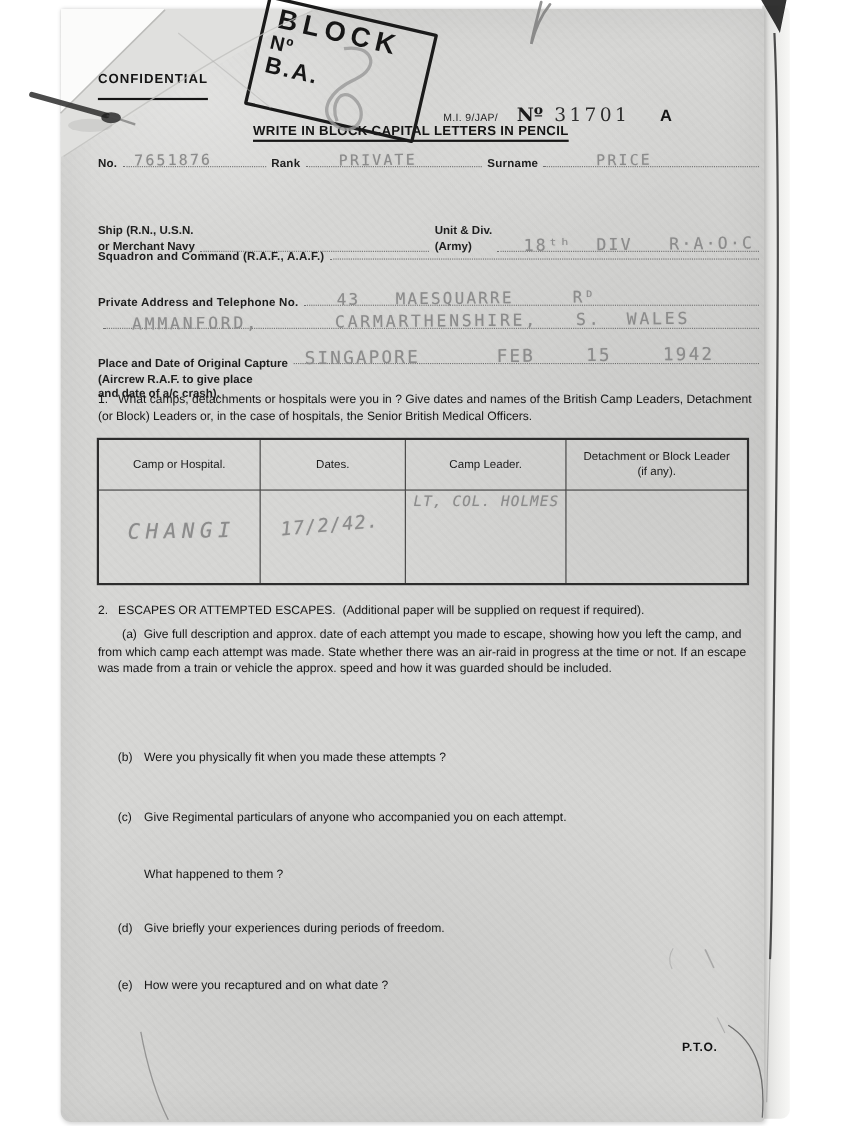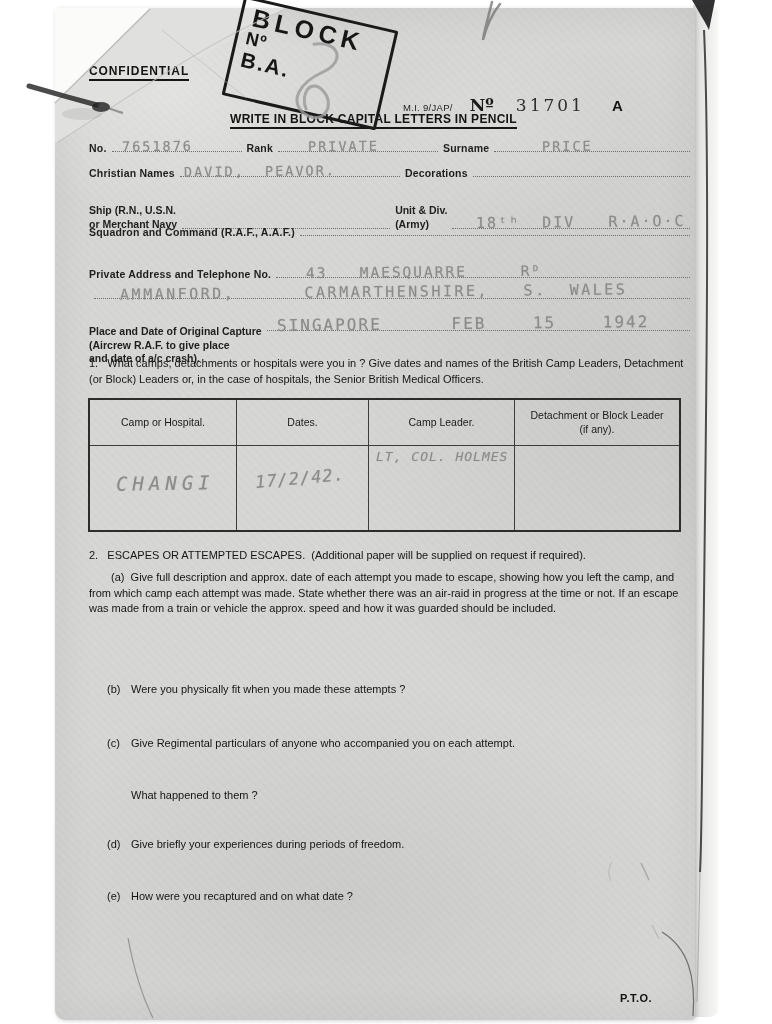--- a/index.html
+++ b/index.html
@@ -26,25 +26,25 @@
 
   
   .fold-wedge{position:absolute;left:0;top:0;width:232px;height:136px;z-index:1;
     clip-path:polygon(0 0,230px 0,0 135px);background:#e0e0de;}
   .torn-wedge{position:absolute;left:0;top:0;width:96px;height:96px;z-index:2;
     clip-path:polygon(0 0,95px 0,0 95px);background:#fbfbfa;}
 
   
   .confidential{position:absolute;left:34px;top:56px;z-index:4;
     font:700 12px "Liberation Sans",sans-serif;letter-spacing:.9px;color:#141414;
-    border-bottom:2px solid #151515;padding-bottom:1px;}
+    border-bottom:2px solid #151515;padding-bottom:11px;}
   .mi-line{position:absolute;left:348px;top:54px;z-index:4;display:flex;align-items:baseline;}
   .mi-ref{font:400 9.5px "Liberation Sans",sans-serif;color:#242424;letter-spacing:.3px;margin-top:40px;}
   .mi-no{font:700 17px "DejaVu Serif",serif;color:#1b1b1b;margin-left:17px;}
-  .mi-serial{font:400 17px "DejaVu Serif",serif;color:#2e2e2e;letter-spacing:3px;margin-left:22px;}
+  .mi-serial{font:400 17px "DejaVu Serif",serif;color:#2e2e2e;letter-spacing:3px;margin-left:10px;}
   .mi-series{font:700 15px "Liberation Sans",sans-serif;color:#151515;margin-left:27px;}
   .instruction{position:absolute;left:175px;top:104px;z-index:4;
     font:700 12px "Liberation Sans",sans-serif;color:#141414;letter-spacing:.3px;
     border-bottom:2px solid #161616;padding-bottom:1px;}
 
   
   .stamp{position:absolute;left:176px;top:4px;width:152px;height:96px;z-index:5;
     border:3.5px solid #1a1a1a;transform:rotate(13deg);color:#161616;border-radius:2px;}
   .stamp .s1{font:700 25px "Liberation Sans",sans-serif;letter-spacing:5px;margin:2px 0 0 10px;}
   .stamp .s2{font:700 18px "Liberation Sans",sans-serif;letter-spacing:1px;margin:-3px 0 0 8px;}
@@ -75,21 +75,21 @@
     border:2px solid #2c2c2c;}
   .ctable .th{border-right:1px solid #3c3c3c;border-bottom:1px solid #3c3c3c;
     display:flex;align-items:center;justify-content:center;text-align:center;
     font:400 10.5px/1.3 "Liberation Sans",sans-serif;color:#1b1b1b;padding:2px 12px;}
   .ctable .th:nth-child(4){border-right:none;}
   .ctable .td{border-right:1px solid #3c3c3c;position:relative;}
   .ctable .td:last-child{border-right:none;}
   .hw-cell{position:absolute;white-space:pre;font-family:"DejaVu Sans Mono","DejaVu Sans",monospace;
     color:#8b8b8b;text-shadow:0 0 1px rgba(110,110,110,.35);}
 
-  .pto{position:absolute;left:565px;top:984px;z-index:3;
+  .pto{position:absolute;left:565px;top:938px;z-index:3;
     font:700 11px "Liberation Sans",sans-serif;color:#111;letter-spacing:.5px;}
 
   .marks{position:absolute;inset:0;z-index:50;pointer-events:none;}
 </style>
 </head>
 <body>
 
 <div class="canvas">
 
   <div class="behind-page"></div>
@@ -127,28 +127,20 @@
       <span class="lbl">Rank</span>
       <span class="dots" style="flex:0 0 160px">
           <i class="hw" style="left:30px">PRIVATE</i>
         </span>
       <span class="lbl">Surname</span>
       <span class="dots" style="flex:1">
           <i class="hw" style="left:48px">PRICE</i>
         </span>
     </div>
 
-    <div class="frow" style="top:155px">
-      <span class="lbl">Christian Names</span>
-      <span class="dots" style="flex:0 0 220px">
-          <i class="hw" style="left:4px">DAVID,  PEAVOR.</i>
-        </span>
-      <span class="lbl">Decorations</span>
-      <span class="dots" style="flex:1"></span>
-    </div>
 
     <div class="frow frow-end" style="top:175px">
       <span class="lbl2"><span>Ship (R.N., U.S.N.</span><br><span>or Merchant Navy</span></span>
       <span class="dots" style="flex:0 0 208px"></span>
       <span class="lbl2"><span>Unit &amp; Div.</span><br><span>(Army)</span></span>
       <span class="dots" style="flex:1">
           <i class="hw" style="left:24px;font-size:15px">18ᵗʰ  DIV   R·A·O·C</i>
         </span>
     </div>
 

